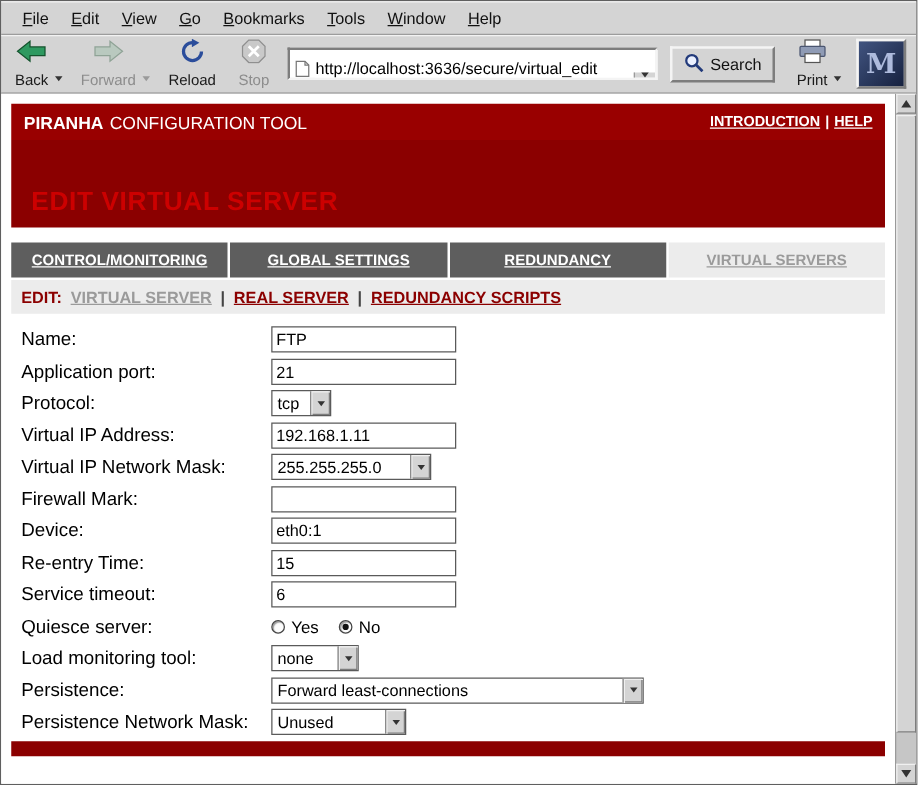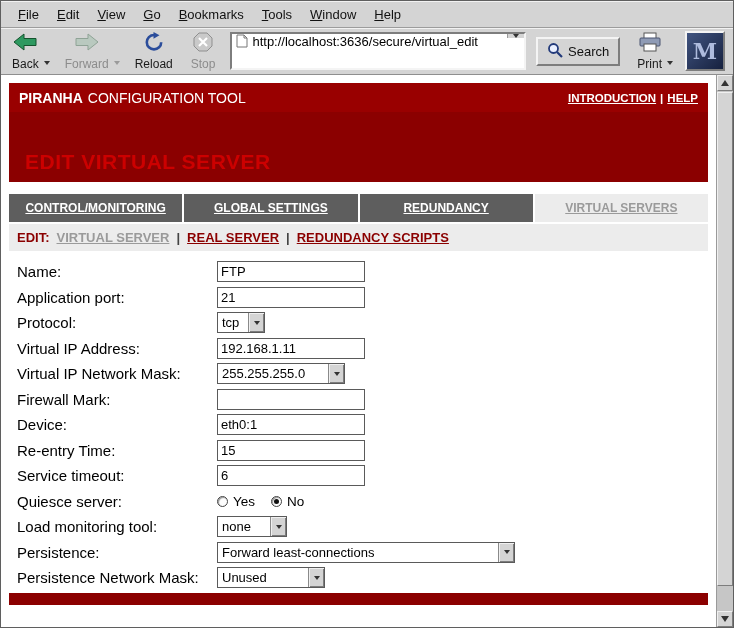--- a/index.html
+++ b/index.html
@@ -15,21 +15,21 @@
   .toolbar { height: 47px; flex: 0 0 47px; display: flex; align-items: center; padding: 2px 8px 2px 6px; background: #d4d4d4; border-bottom: 1px solid #8e8e8e; box-shadow: inset 0 1px 0 #f2f2f2; }
   .tb-group { display: flex; align-items: stretch; margin-right: 8px; }
   .tb-btn { display: flex; flex-direction: column; align-items: center; padding: 1px 5px; }
   .tb-label { font-size: 12px; color: #1a1a1a; margin-top: 1px; }
   .disabled .tb-label { color: #8c8c8c; }
   .tb-caret { display: flex; align-items: flex-end; padding: 0 2px 7px 0; }
   .caret { width: 0; height: 0; border-left: 3px solid transparent; border-right: 3px solid transparent; border-top: 4px solid #333; }
   .disabled .caret { border-top-color: #9a9a9a; }
 
   .urlbar { flex: 1; display: flex; align-items: center; margin: 0 10px 0 2px; }
-  .urlbox { flex: 1; display: flex; align-items: flex-start; background: #fff; border: 2px solid; border-color: #7d7d7d #f4f4f4 #f4f4f4 #7d7d7d; height: 38px; }
+  .urlbox { flex: 1; display: flex; align-items: flex-end; background: #fff; border: 2px solid; border-color: #7d7d7d #f4f4f4 #f4f4f4 #7d7d7d; height: 26px; }
   .url-icon { display: flex; align-items: center; padding: 0 4px; }
   .url-input { flex: 1; border: none; outline: none; font-size: 13px; font-family: "Liberation Sans", sans-serif; background: #fff; }
   .url-drop { width: 17px; background: #d4d4d4; border-left: 1px solid #9a9a9a; display: flex; align-items: center; justify-content: center; }
 
   .search-btn { display: flex; align-items: center; gap: 5px; background: #d4d4d4; border: 2px solid; border-color: #f4f4f4 #7d7d7d #7d7d7d #f4f4f4; padding: 3px 9px; font-size: 13px; color: #111; margin-right: 12px; }
 
   .logo { width: 40px; height: 40px; margin-left: 10px; border: 2px solid; border-color: #f4f4f4 #7d7d7d #7d7d7d #f4f4f4; background: linear-gradient(135deg, #415480 0%, #16213f 100%); display: flex; align-items: center; justify-content: center; color: #aebbdd; font-family: "DejaVu Serif", serif; font-weight: bold; font-size: 22px; }
 
   
   .content { flex: 1; display: flex; background: #fff; overflow: hidden; }

